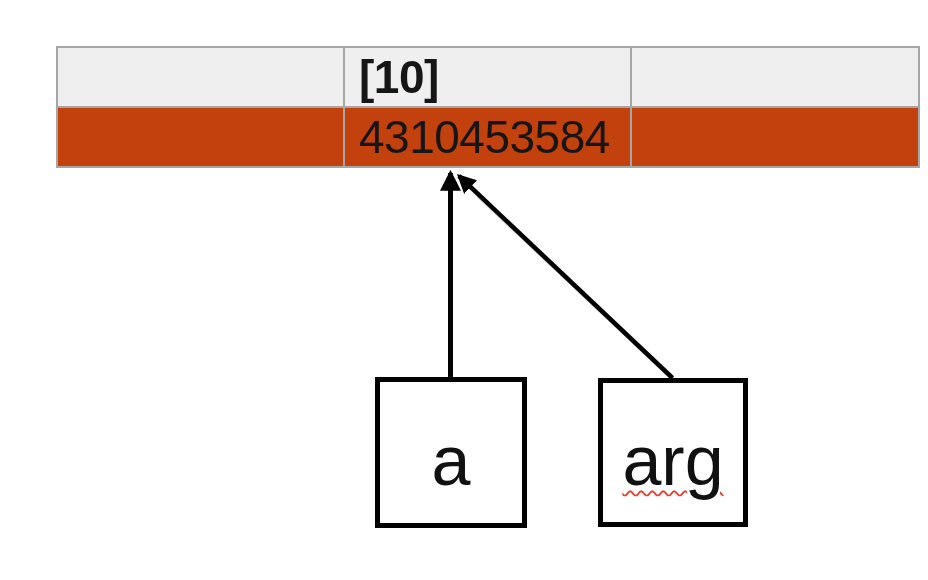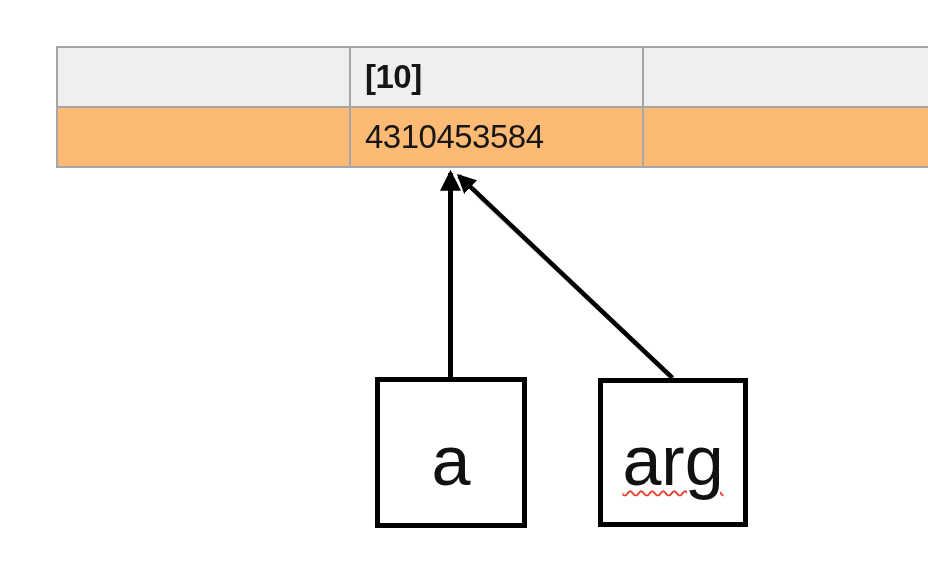--- a/index.html
+++ b/index.html
@@ -17,30 +17,30 @@
     position: absolute;
     left: 56px;
     top: 46px;
     width: 790px;
     border-collapse: collapse;
     table-layout: fixed;
   }
   table.mem-table td {
     border: 2px solid #a6a6a6;
     height: 58px;
-    padding: 0 16px 0 14px;
+    padding: 0 10px 0 14px;
     vertical-align: middle;
-    font-size: 33px;
+    font-size: 46px;
     letter-spacing: -0.5px;
     color: #161616;
     overflow: hidden;
     white-space: nowrap;
   }
   table.mem-table tr.row-header td { background: #efefef; font-weight: bold; }
-  table.mem-table tr.row-value  td { background: #fdba74; }
+  table.mem-table tr.row-value  td { background: #c2410c; }
   td.col-1 { width: 261px; }
   td.col-2 { width: 261px; }
   td.col-3 { width: 262px; }
 
   
   svg.arrows {
     position: absolute;
     left: 0; top: 0;
     width: 928px; height: 580px;
   }

